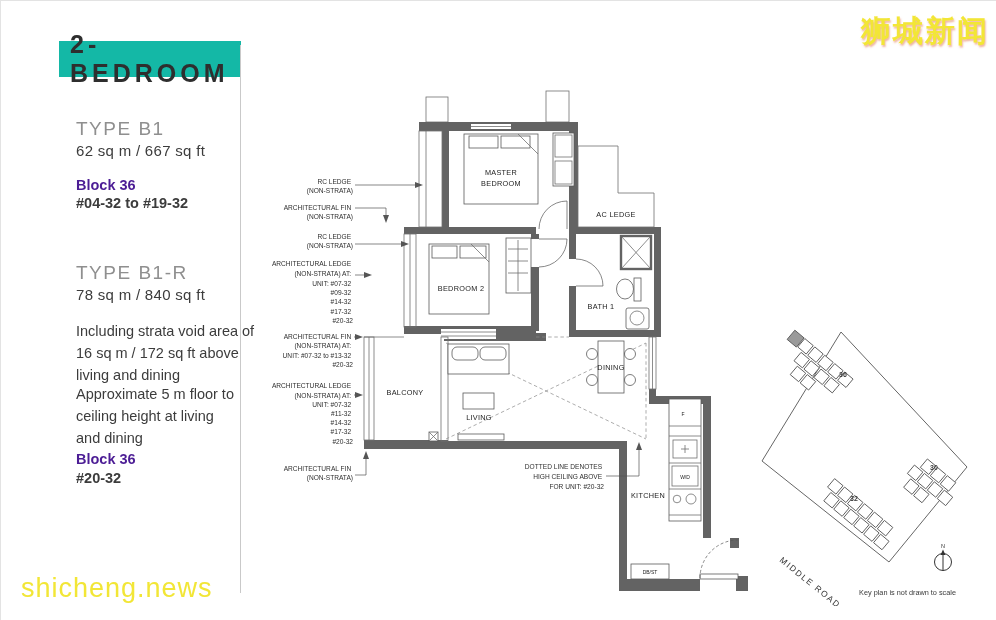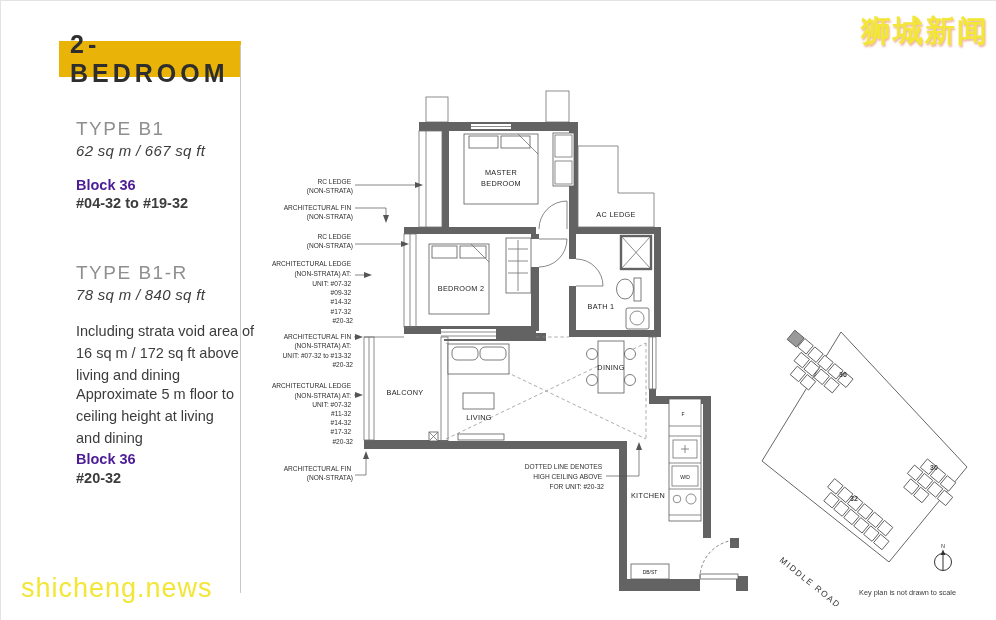--- a/index.html
+++ b/index.html
@@ -1,26 +1,26 @@
 <!DOCTYPE html>
 <html><head>
 <meta charset="utf-8">
 <style>
   html,body{margin:0;padding:0;background:#fff;}
   #page{position:relative;width:996px;height:620px;background:#fff;border:1px solid #e3e3e3;
         font-family:"Liberation Sans",sans-serif;overflow:hidden;}
   
-  #title-block{position:absolute;left:58px;top:40px;width:182px;height:36px;background:#eab308;
+  #title-block{position:absolute;left:58px;top:40px;width:182px;height:36px;background:#14b8a6;
         display:flex;align-items:center;padding-left:11px;box-sizing:border-box;}
   #title-block .t{font-size:25px;font-weight:bold;letter-spacing:4px;color:#2e2e2e;}
   #divider{position:absolute;left:239px;top:44px;width:1px;height:548px;background:#c9c9c9;}
   
   .sb{position:absolute;left:75px;color:#3c3c3c;}
   .sb-h{font-size:19px;font-weight:normal;color:#8f8f8f;letter-spacing:1.5px;}
-  .sb-a{font-size:15px;letter-spacing:.3px;font-style:italic;}
+  .sb-a{font-size:15px;letter-spacing:.3px;}
   .sb-b{font-size:14.5px;font-weight:bold;color:#4c1d95;}
   .sb-u{font-size:14.5px;font-weight:bold;}
   .sb-n{font-size:14.5px;line-height:22px;}
   
   #logo{position:absolute;right:8px;top:10px;font-size:30px;font-weight:bold;color:#f2e636;
         letter-spacing:2px;text-shadow:1px 2px 2px rgba(225,120,80,.55);font-family:Liberation Mono, monospace;}
   #site-mark{position:absolute;left:20px;top:572px;font-size:27px;color:#f2e636;letter-spacing:1px;
         text-shadow:1px 1px 1px rgba(255,255,255,.85);}
   
   svg text{font-family:"Liberation Sans",sans-serif;}

